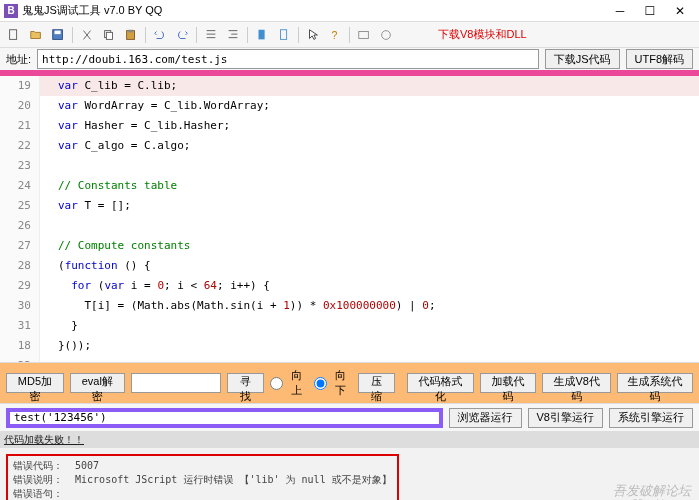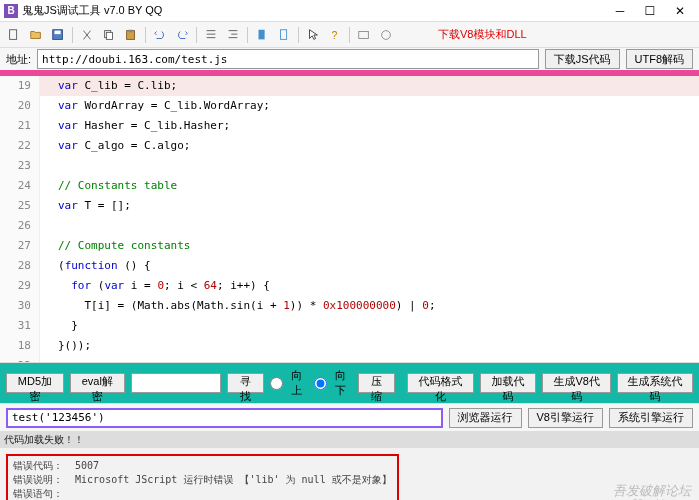--- a/index.html
+++ b/index.html
@@ -20,27 +20,27 @@
 .btn { height: 20px; padding: 0 8px; background: #f0f0f0; border: 1px solid #999; font-size: 11px; cursor: pointer; }
 .editor { background: #fff; height: 286px; overflow-y: auto; position: relative; }
 .line { display: flex; font-family: Consolas, monospace; font-size: 11px; line-height: 20px; height: 20px; }
 .line-hl { background: #f8e8e8; }
 .gutter { width: 40px; text-align: right; padding-right: 8px; color: #888; background: #fafafa; border-right: 1px solid #eee; flex-shrink: 0; }
 .code { padding-left: 18px; white-space: pre; }
 .kw { color: #0000cd; }
 .num { color: #b00000; }
 .hex { color: #b00000; }
 .cmt { color: #008000; }
-.btnrow { background: #14b8a6; height: 28px; display: flex; align-items: center; padding: 20px 6px; gap: 6px; border-top: 1px solid #ddd; border-bottom: 1px solid #ddd; }
+.btnrow { background: #fdba74; height: 28px; display: flex; align-items: center; padding: 20px 6px; gap: 6px; border-top: 1px solid #ddd; border-bottom: 1px solid #ddd; }
 .btnrow2 { background: #f6f6f6; height: 28px; display: flex; align-items: center; padding: 4px 6px; gap: 6px; border-bottom: 1px solid #ddd; }
 .small-input { width: 90px; height: 20px; border: 1px solid #999; padding: 0 4px; font-size: 11px; }
 .radio-lbl { display: flex; align-items: center; gap: 8px; font-size: 11px; }
 .spacer { flex: 1; }
-.test-input { flex: 1; height: 20px; border: 2px solid #8b5cf6; padding: 0 4px; font-size: 11px; font-family: monospace; }
-.err-head { background: #ddd; height: 16px; padding: 0 4px; font-size: 10px; display: flex; align-items: center; color: #222; }
+.test-input { flex: 1; height: 20px; border: 4px solid #8b5cf6; padding: 0 4px; font-size: 11px; font-family: monospace; }
+.err-head { background: #ddd; height: 16px; padding: 0 4px; font-size: 10px; display: flex; align-items: center; color: #222; text-decoration: underline; }
 .err-body { background: #f2f2f2; padding: 6px; font-family: SimSun, monospace; font-size: 10px; line-height: 14px; height: 62px; position: relative; }
 .err-inner { border: 2px solid #d00; padding: 3px 5px; display: inline-block; white-space: pre; color: #444; }
 .watermark { position: absolute; right: 8px; bottom: 12px; color: #bbb; font-size: 13px; font-style: italic; pointer-events: none; }
 .watermark2 { position: absolute; right: 12px; bottom: 0px; color: #ccc; font-size: 9px; pointer-events: none; }
 </style>
 </head>
 <body>
 
 <div class="titlebar">
   <div class="app-icon">B</div>

